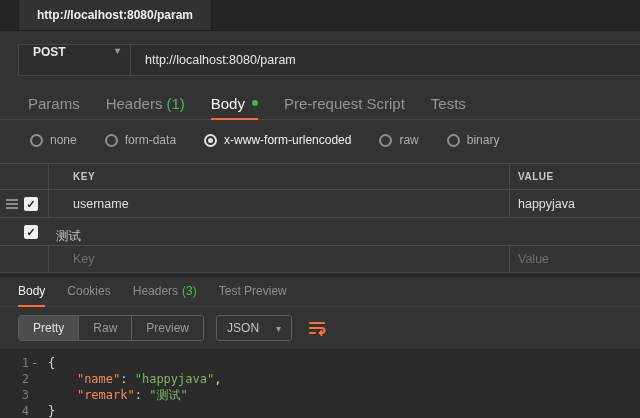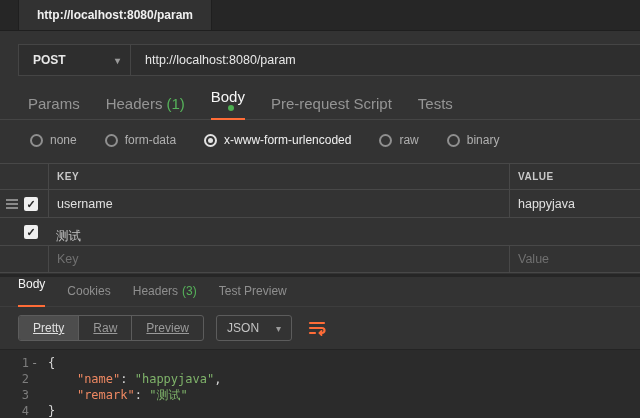--- a/index.html
+++ b/index.html
@@ -38,21 +38,20 @@
     margin: 13px 0 0 18px;
     height: 32px;
     display: flex;
     background: #2e2e2e;
     border: 1px solid #454545;
     border-right: none;
   }
   .method-select {
     width: 112px;
     display: flex;
-    align-items: center;
     justify-content: space-between;
     padding: 0 10px 0 14px;
     border-right: 1px solid #454545;
     color: #e8e8e8;
     font-weight: 600;
     cursor: pointer;
   }
   .chev { color: #9a9a9a; font-size: 10px; }
   .url-input {
     flex: 1;
@@ -76,21 +75,21 @@
     color: #959595;
     font-size: 15px;
   }
   .tab {
     display: flex;
     align-items: center;
     cursor: pointer;
     border-bottom: 2px solid transparent;
     margin-bottom: -1px;
   }
-  .tab.active { color: #f5f5f5; border-bottom-color: #ff6c37; flex-direction: column; }
+  .tab.active { color: #f5f5f5; border-bottom-color: #ff6c37; }
   .count-green { color: #56b35a; margin-left: 4px; }
   .green-dot {
     width: 6px; height: 6px; border-radius: 50%;
     background: #4caf50; margin-left: 7px; display: inline-block;
   }
 
   
   .modes {
     height: 40px;
     display: flex;
@@ -115,21 +114,21 @@
   .kv-row {
     display: flex; align-items: stretch;
     height: 28px; border-bottom: 1px solid #484848; color: #e0e0e0;
   }
   .kv-row.head { height: 26px; font-size: 10px; font-weight: 700;
     letter-spacing: 0.5px; color: #c9c9c9; }
   .gutter {
     width: 48px; display: flex; align-items: center; padding-left: 6px; gap: 6px;
   }
   .cell-key {
-    width: 462px; display: flex; align-items: center; padding-left: 8px;
+    width: 462px; display: flex; align-items: center; padding-left: 24px;
     border-left: 1px solid #484848; border-right: 1px solid #484848;
     cursor: text;
   }
   .cell-value { flex: 1; display: flex; align-items: center; padding-left: 8px; cursor: text; }
   .drag {
     width: 12px; height: 10px; display: flex; flex-direction: column;
     justify-content: space-between; cursor: grab;
   }
   .drag i { display: block; height: 2px; background: #8a8a8a; }
   .cbox {
@@ -151,21 +150,21 @@
   .resp-tabs .tab { margin-bottom: -1px; }
 
   .toolbar {
     height: 42px; display: flex; align-items: center; gap: 12px; padding-left: 18px;
   }
   .seg {
     display: flex; border: 1px solid #5c5c5c; border-radius: 3px; overflow: hidden;
   }
   .seg-btn {
     padding: 5px 14px; color: #9a9a9a; cursor: pointer;
-    border-right: 1px solid #5c5c5c; background: transparent; text-decoration: underline;
+    border-right: 1px solid #5c5c5c; background: transparent;
   }
   .seg-btn:last-child { border-right: none; }
   .seg-btn.active { background: #4d4d4d; color: #e0e0e0; }
   .fmt-select {
     display: flex; align-items: center; gap: 17px;
     border: 1px solid #5c5c5c; border-radius: 3px;
     padding: 5px 10px; color: #c4c4c4; cursor: pointer;
   }
   .wrap-btn {
     width: 26px; height: 26px; display: flex; align-items: center;

